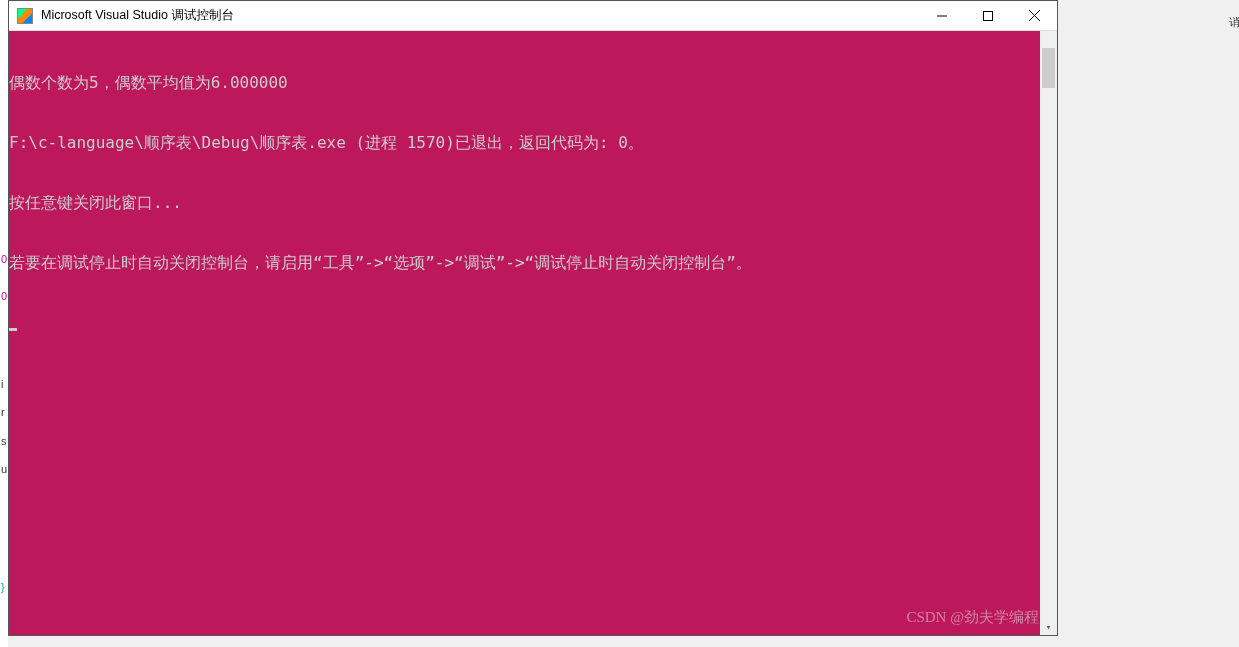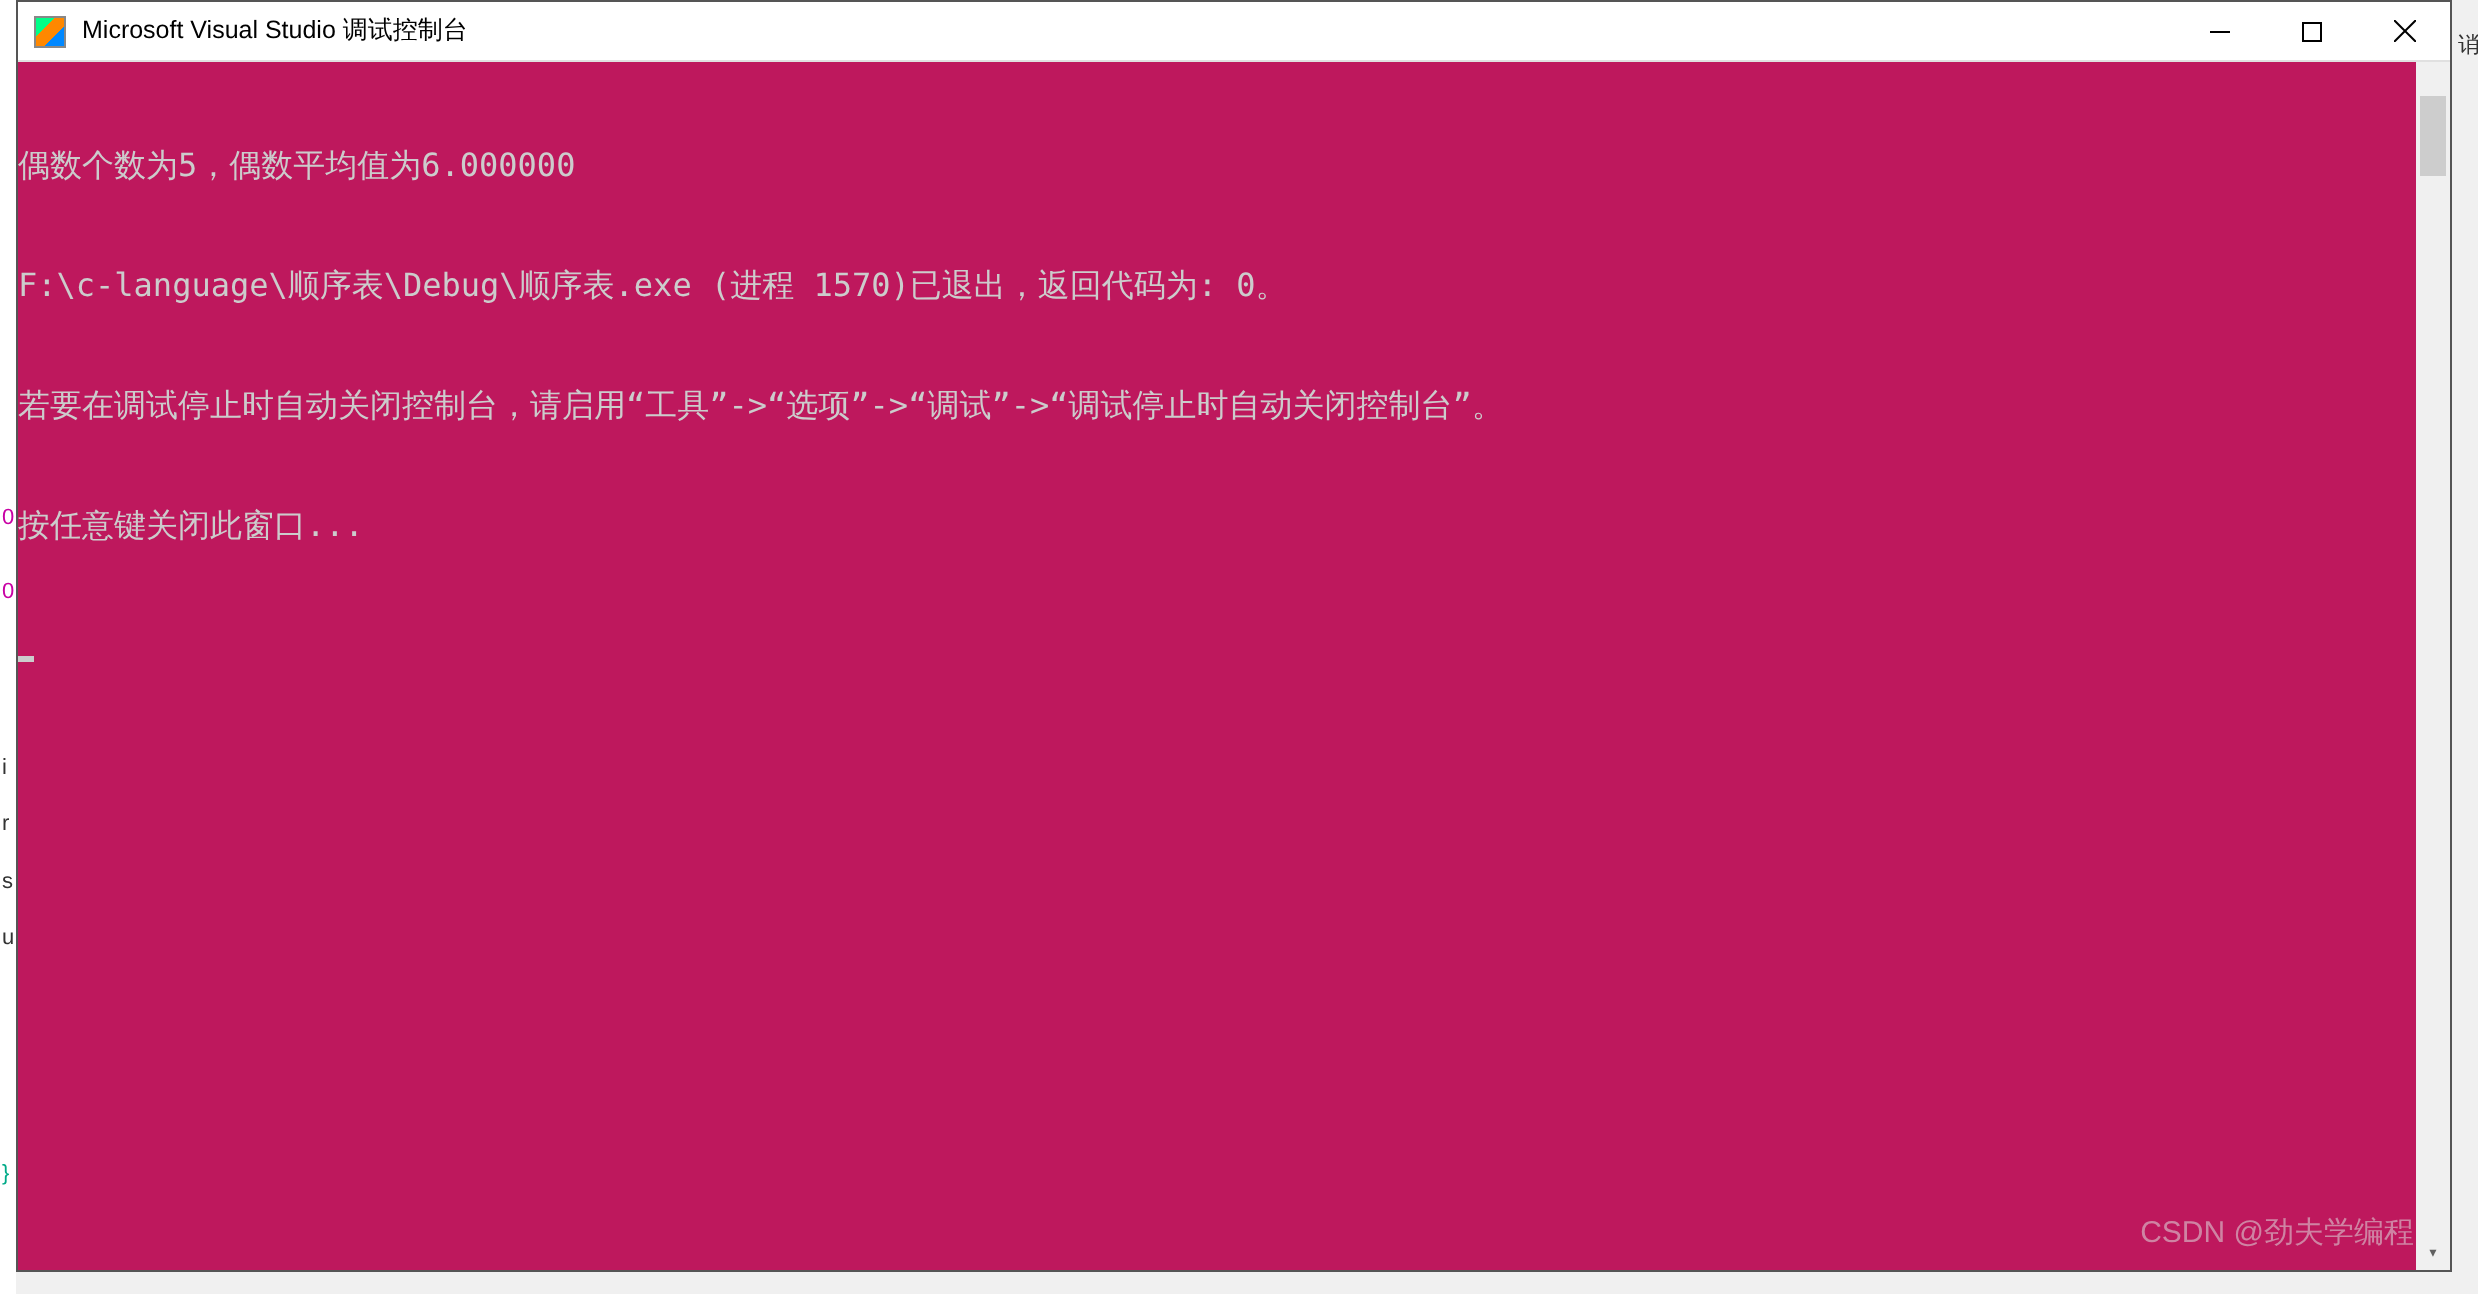--- a/index.html
+++ b/index.html
@@ -27,21 +27,21 @@
     }
     .bg-char {
       position: absolute;
       left: 1px;
       font-size: 11px;
     }
     .window {
       position: absolute;
       left: 8px;
       top: 0;
-      width: 1218px;
+      width: 1050px;
       height: 636px;
       background: #fff;
       border: 1px solid #555;
       display: flex;
       flex-direction: column;
     }
     .titlebar {
       height: 30px;
       background: #fff;
       display: flex;
@@ -123,21 +123,21 @@
       width: 13px;
       height: 40px;
       background: #cdcdcd;
     }
     .watermark {
       position: absolute;
       right: 18px;
       bottom: 8px;
       color: rgba(220,220,220,0.55);
       font-size: 15px;
-      font-family: Liberation Sans, sans-serif;
+      font-family: Liberation Serif, serif;
       pointer-events: none;
     }
     .right-edge {
       position: absolute;
       right: 0;
       top: 0;
       width: 10px;
       height: 100%;
       background: #fff;
     }
@@ -187,22 +187,22 @@
         <svg width="11" height="11">
             <line x1="0" y1="0" x2="11" y2="11"></line>
             <line x1="11" y1="0" x2="0" y2="11"></line>
           </svg>
       </div>
     </div>
   </div>
   <div class="console-body">
     <div class="console-line">偶数个数为5，偶数平均值为6.000000</div>
     <div class="console-line">F:\c-language\顺序表\Debug\顺序表.exe (进程 1570)已退出，返回代码为: 0。</div>
+    <div class="console-line">按任意键关闭此窗口...</div>
     <div class="console-line">若要在调试停止时自动关闭控制台，请启用“工具”-&gt;“选项”-&gt;“调试”-&gt;“调试停止时自动关闭控制台”。</div>
-    <div class="console-line">按任意键关闭此窗口...</div>
     <div class="console-line"><span class="cursor"></span></div>
     <div class="scrollbar-right">
       <div class="scroll-arrow">▴</div>
       <div class="scroll-thumb"></div>
       <div class="scroll-arrow" style="position:absolute;bottom:0">▾</div>
     </div>
     <div class="watermark">CSDN @劲夫学编程</div>
   </div>
 </div>
 

